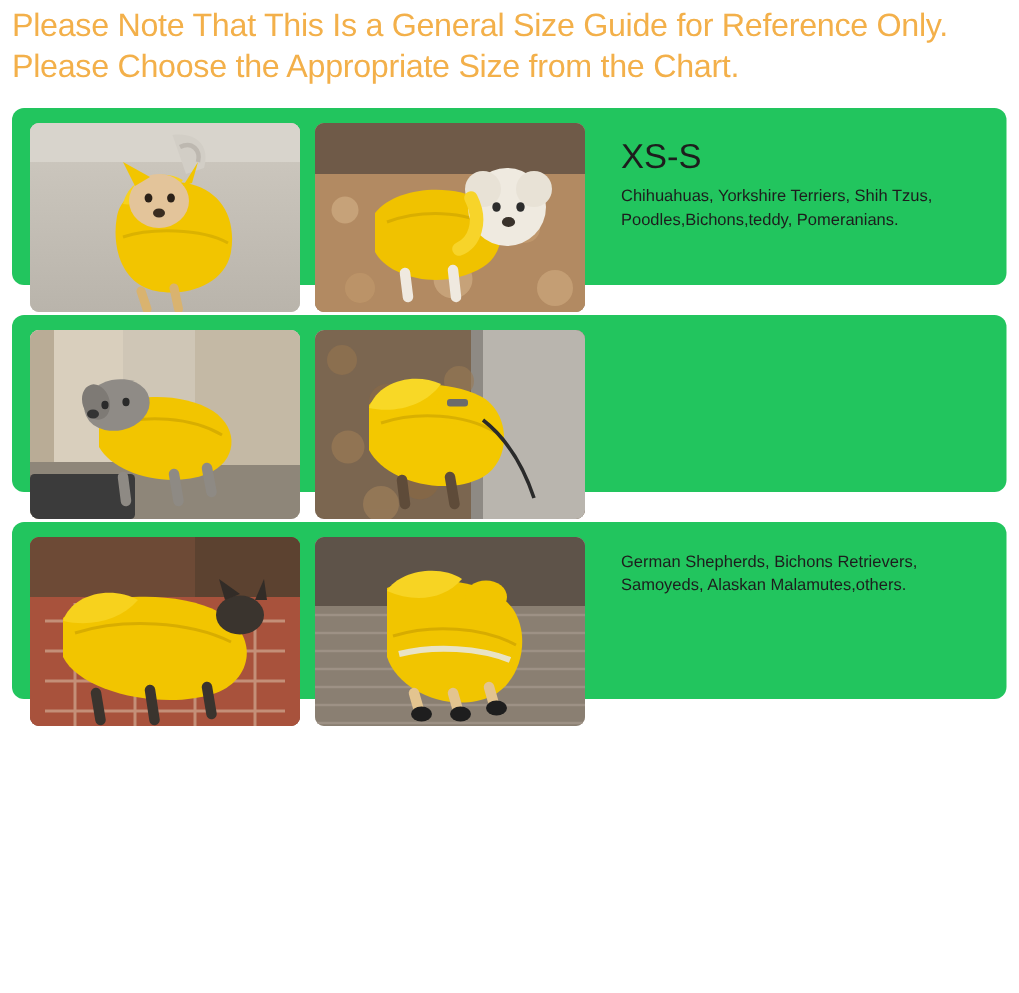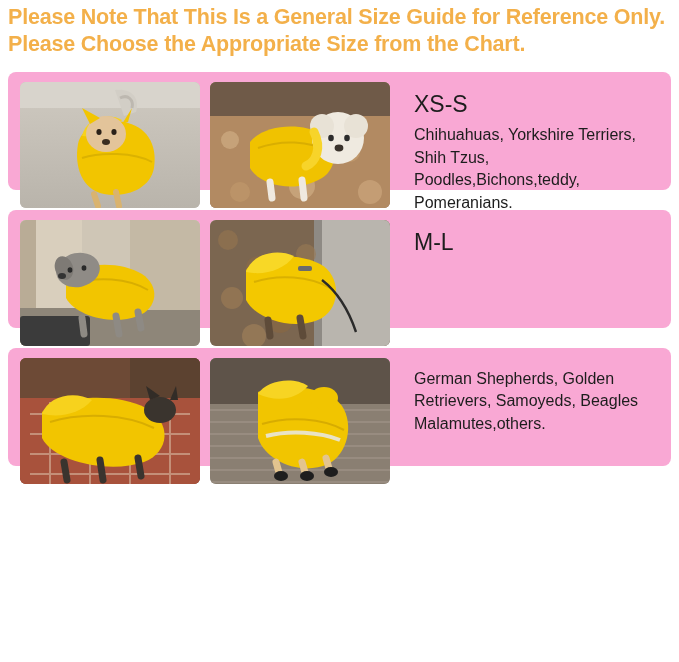--- a/index.html
+++ b/index.html
@@ -17,36 +17,36 @@
     position: relative;
     width: 679px;
     height: 662px;
     box-sizing: border-box;
   }
 
   
   .note {
     padding: 4px 8px 0 8px;
     color: #f3b04a;
-    font-weight: bold;
+    font-weight: normal;
     font-size: 21.5px;
     line-height: 1.25;
     letter-spacing: -0.2px;
   }
 
   
   .rows {
     margin-top: 14px;
     padding: 0 8px;
     display: flex;
     flex-direction: column;
     gap: 20px;
   }
   .size-row {
-    background: #f9a8d4;
+    background: #22c55e;
     border-radius: 8px;
     padding: 10px 12px;
     display: flex;
     align-items: flex-start;
     gap: 10px;
     height: 118px;
     box-sizing: border-box;
   }
   .photo {
     width: 180px;
@@ -65,21 +65,21 @@
     padding-top: 10px;
     min-width: 0;
   }
   .size-label {
     font-size: 23px;
     color: #1d1d1d;
     line-height: 1.1;
     margin-bottom: 7px;
   }
   .breeds {
-    font-size: 16px;
+    font-size: 11px;
     color: #1d1d1d;
     line-height: 1.42;
   }
 </style>
 </head>
 <body>
 
 <div class="page">
 
   <div class="note">Please Note That This Is a General Size Guide for Reference Only. Please Choose the Appropriate Size from the Chart.</div>
@@ -191,21 +191,20 @@
           <path d="M36 52 C42 34 66 28 84 36 C74 50 54 56 36 52 Z" fill="#f8d826"></path>
           <ellipse cx="96" cy="52" rx="15" ry="11" fill="#f3c800"></ellipse>
           <rect x="88" y="46" width="14" height="5" rx="2" fill="#6b6b6b"></rect>
           <path d="M44 62 C68 54 100 56 120 68" stroke="#d9b000" stroke-width="2" fill="none"></path>
           <path d="M112 60 C130 74 140 94 146 112" stroke="#2a2a2a" stroke-width="2.4" fill="none"></path>
           <path d="M58 100 l2 16 M90 98 l3 18" stroke="#5e4b39" stroke-width="7" stroke-linecap="round"></path>
         </svg>
       </div>
 
       <div class="info">
-        <div class="size-label">M-L</div>
       </div>
     </div>
 
     <div class="size-row">
 
       <div class="photo">
         <svg viewBox="0 0 180 126" preserveAspectRatio="none" aria-hidden="true">
           <rect width="180" height="126" fill="#8c3a2a"></rect>
           <rect x="0" y="0" width="180" height="40" fill="#6d4a36"></rect>
           <rect x="0" y="40" width="180" height="86" fill="#a8523c"></rect>
@@ -239,18 +238,18 @@
           <path d="M56 78 C80 72 110 74 130 82" stroke="#e8e8e8" stroke-width="4" fill="none" opacity="0.85"></path>
           <ellipse cx="114" cy="40" rx="14" ry="11" fill="#f1c500"></ellipse>
           <path d="M66 104 l4 14 M92 104 l4 14 M116 100 l4 14" stroke="#e3c48f" stroke-width="7" stroke-linecap="round"></path>
           <ellipse cx="71" cy="118" rx="7" ry="5" fill="#1e1e1e"></ellipse>
           <ellipse cx="97" cy="118" rx="7" ry="5" fill="#1e1e1e"></ellipse>
           <ellipse cx="121" cy="114" rx="7" ry="5" fill="#1e1e1e"></ellipse>
         </svg>
       </div>
 
       <div class="info">
-        <div class="breeds">German Shepherds, Golden Retrievers, Samoyeds, Beagles Malamutes,others.</div>
+        <div class="breeds">German Shepherds, Bichons Retrievers, Samoyeds, Alaskan Malamutes,others.</div>
       </div>
     </div>
 
   </div>
 </div>
 
 </body></html>

